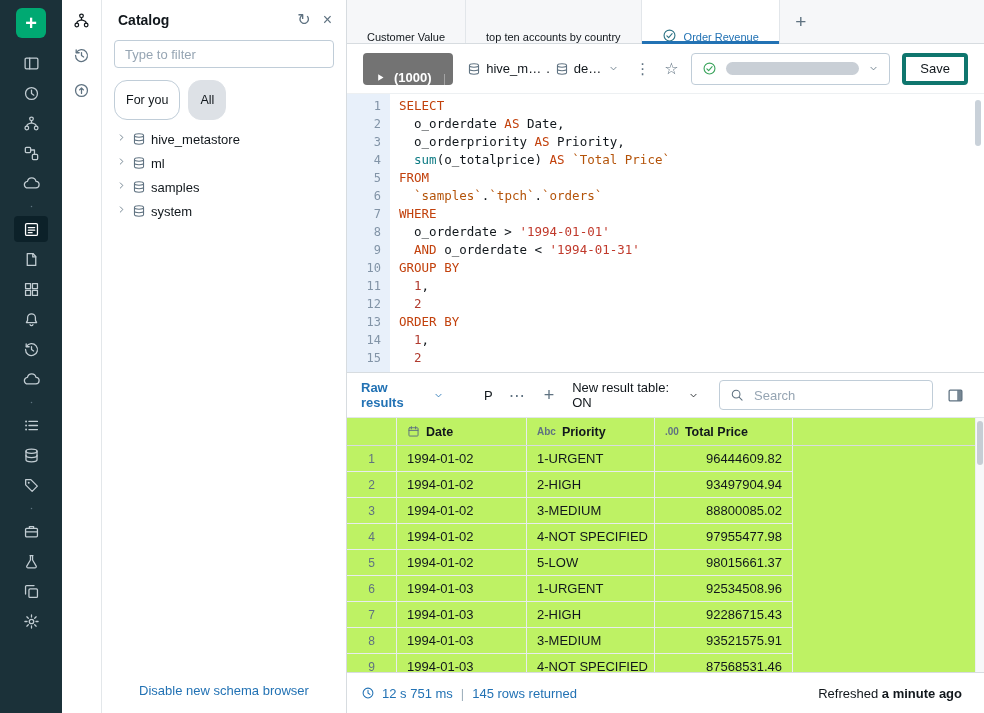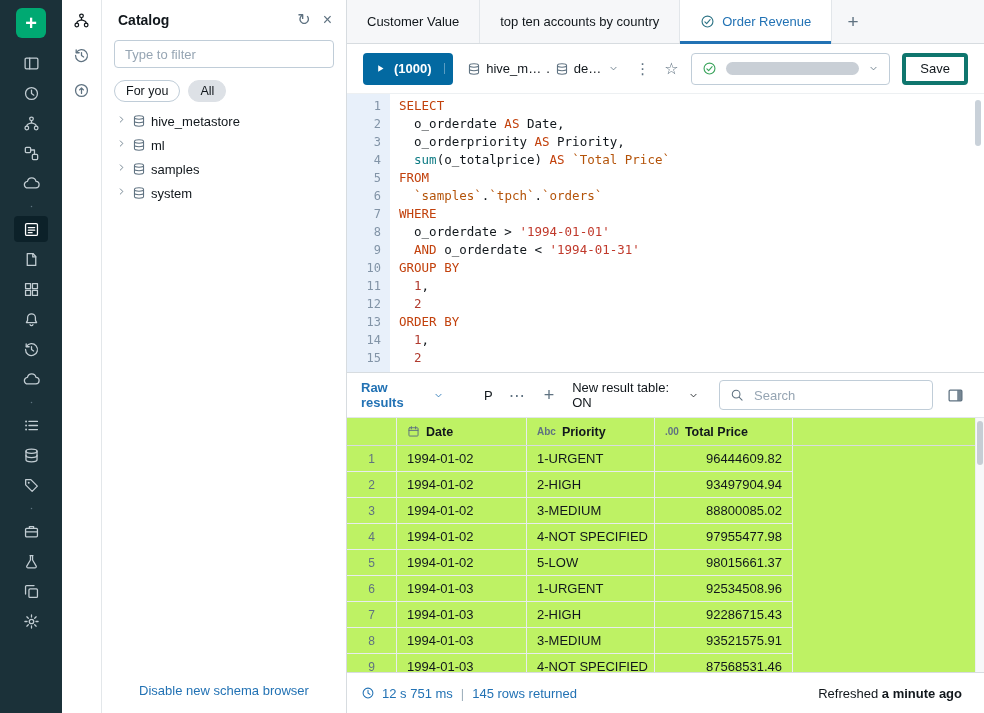--- a/index.html
+++ b/index.html
@@ -21,41 +21,41 @@
   .sub-active{color:#11171c}
 
   
   .catalog{width:245px;flex:0 0 245px;background:#fff;border-right:1px solid #d7dce0;display:flex;flex-direction:column}
   .catalog-header{display:flex;align-items:center;gap:12px;padding:12px 14px 8px 16px}
   .catalog-title{flex:1;font-size:14px;font-weight:700}
   .icon-btn{color:#5f7281;font-size:16px;line-height:1;cursor:pointer}
   .catalog-filter{margin:4px 12px 0;height:28px;border:1px solid #c0cdd8;border-radius:4px;padding:0 10px;font-size:13px;font-family:inherit;color:#11171c;outline:none}
   .catalog-filter::placeholder{color:#96a5b3}
   .chips{display:flex;gap:8px;padding:12px 12px 8px}
-  .chip{border:1px solid #c0cdd8;border-radius:13px;padding:3px 11px;font-size:12.5px;cursor:pointer}
+  .chip{border:1px solid #c0cdd8;border-radius:13px;padding:12px 11px;font-size:12.5px;cursor:pointer}
   .chip-selected{background:#dde1e6;border-color:#dde1e6}
   .tree{flex:1;padding:4px 0}
   .tree-row{display:flex;align-items:flex-start;gap:5px;height:24px;padding:0 8px 0 14px;font-size:13px;cursor:pointer}
   .tree-chev{color:#5f7281;font-size:11px;display:flex}
   .tree-db{color:#5f7281;font-size:14px;display:flex}
   .catalog-footer{padding:14px 10px;text-align:center}
   .link{color:#2272b4;font-size:13px;cursor:pointer}
 
   
   .main{flex:1;min-width:0;display:flex;flex-direction:column}
   .tabbar{height:44px;flex:0 0 44px;background:#f6f7f9;border-bottom:1px solid #d7dce0;display:flex;align-items:stretch}
   .tabs-strip{display:flex;align-items:stretch}
-  .tab{position:relative;display:flex;align-items:center;gap:7px;padding:0 20px;font-size:13px;border-right:1px solid #e2e6ea;cursor:pointer;white-space:nowrap}
+  .tab{position:relative;display:flex;align-items:flex-end;gap:7px;padding:0 20px;font-size:11px;border-right:1px solid #e2e6ea;cursor:pointer;white-space:nowrap}
   .tab-active{background:#fff;color:#2272b4}
   .tab-active::after{content:"";position:absolute;left:0;right:0;bottom:-1px;height:3px;background:#2272b4}
   .tab-check{display:flex;font-size:15px;color:#2e7486}
   .tab-add{display:flex;align-items:center;justify-content:center;width:42px;font-size:19px;color:#5f7281;cursor:pointer}
 
   .toolbar{height:49px;flex:0 0 49px;display:flex;align-items:center;gap:12px;padding:0 16px;background:#fff}
-  .run-btn{display:flex;align-items:center;height:32px;background:#0369a1;border-radius:4px;color:#fff;cursor:pointer;overflow:hidden}
+  .run-btn{display:flex;align-items:flex-end;height:32px;background:#737373;border-radius:4px;color:#fff;cursor:pointer;overflow:hidden}
   .run-main{display:flex;align-items:center;gap:8px;padding:0 12px;font-size:13px;font-weight:600}
   .run-play{display:flex;font-size:11px}
   .run-caret{display:flex;align-items:center;padding:0 7px;border-left:1px solid rgba(255,255,255,.35);font-size:11px}
   .ctx-btn{display:flex;align-items:center;gap:5px;font-size:13px;cursor:pointer;padding:4px 2px}
   .ctx-icon{display:flex;font-size:14px;color:#5f7281}
   .ctx-chev{display:flex;font-size:11px;color:#5f7281;margin-left:2px}
   .kebab{color:#5f7281;font-size:15px;cursor:pointer;padding:0 2px}
   .star{color:#5f7281;font-size:16px;cursor:pointer}
   .wh-select{margin-left:auto;display:flex;align-items:center;gap:9px;height:32px;width:232px;border:1px solid #c0cdd8;border-radius:4px;padding:0 10px;cursor:pointer}
   .wh-check{display:flex;font-size:15px;color:#3ba45d}

